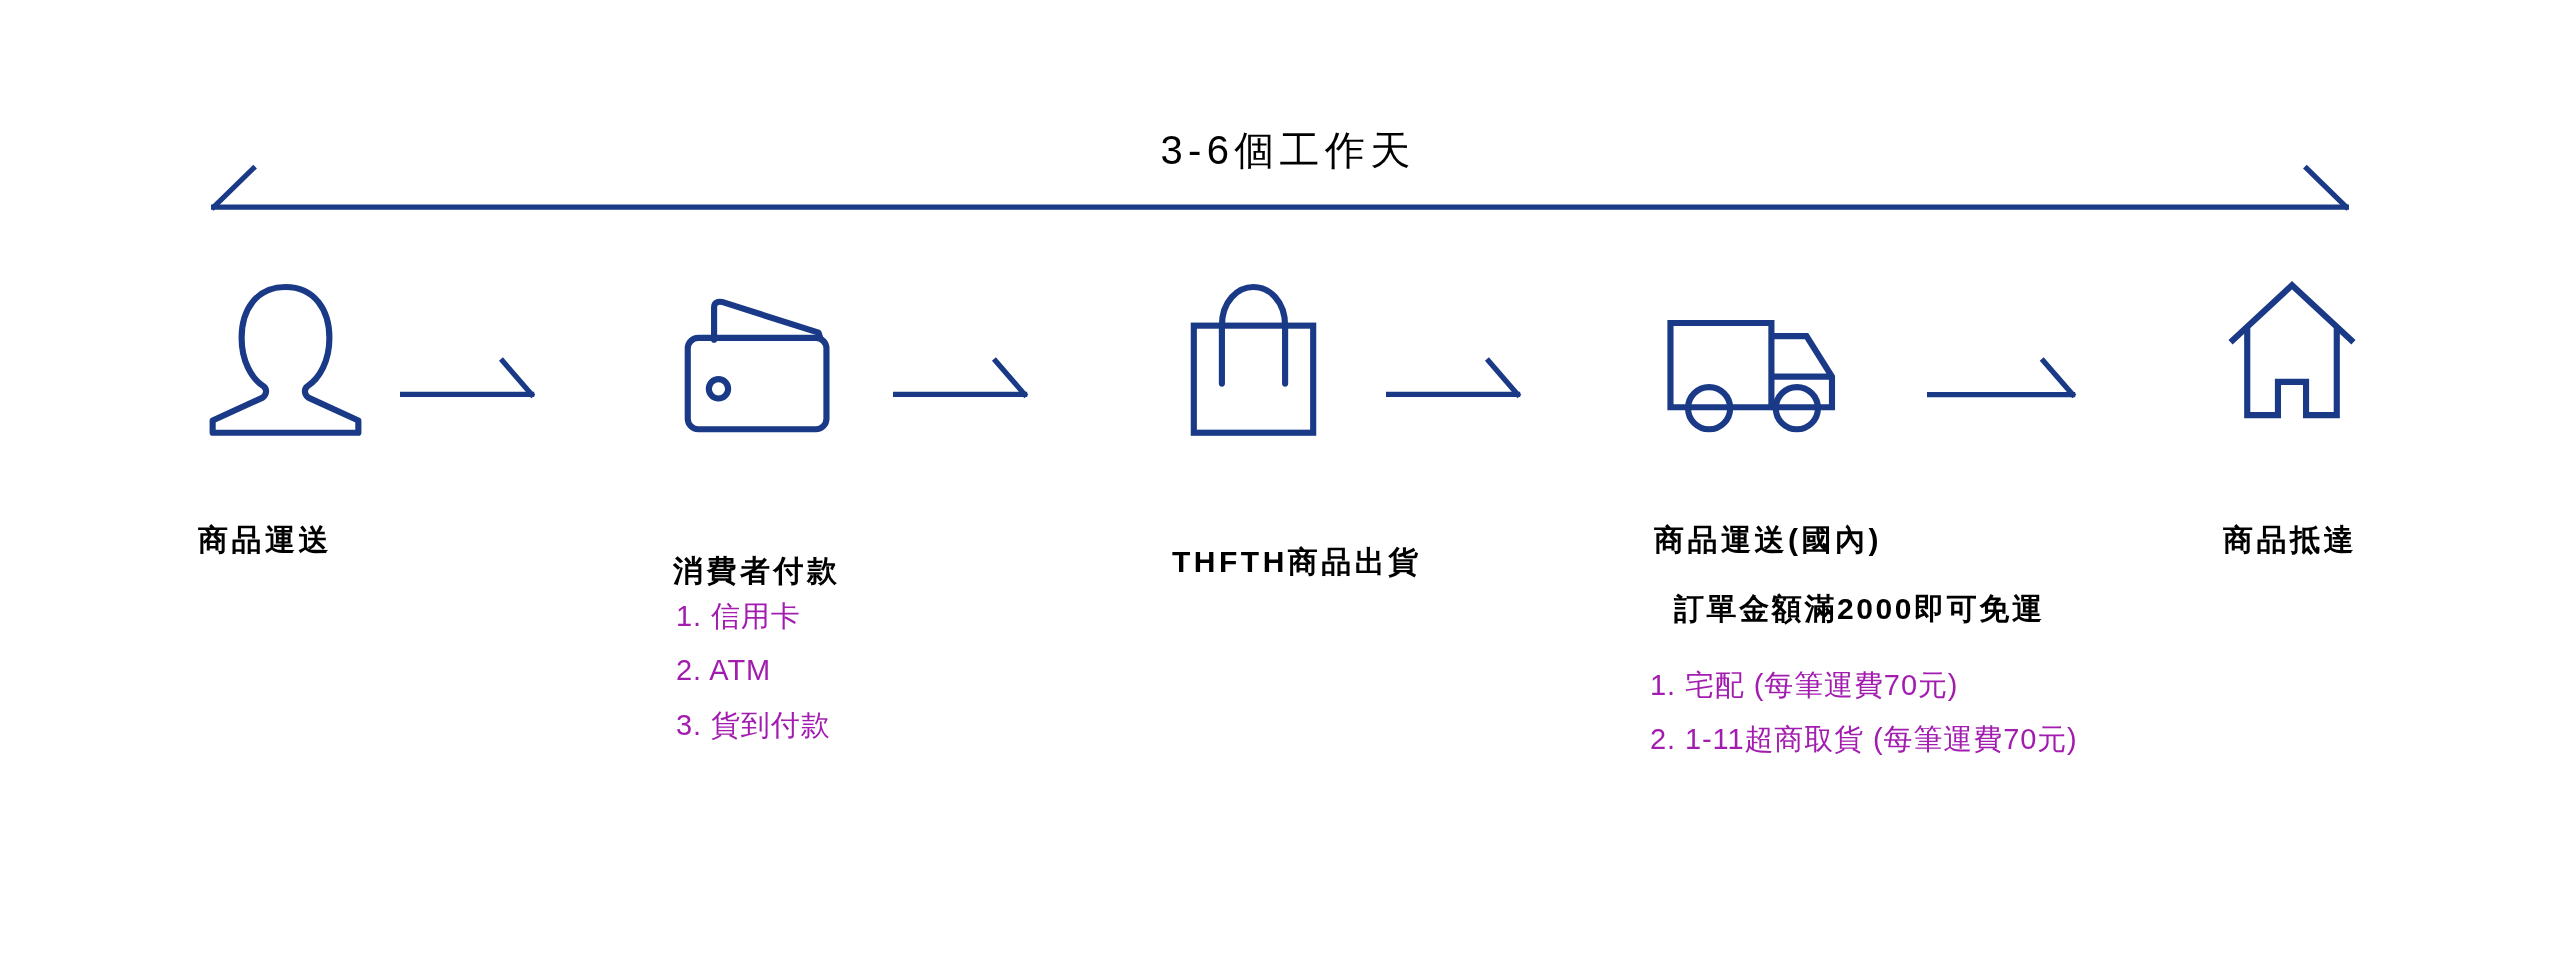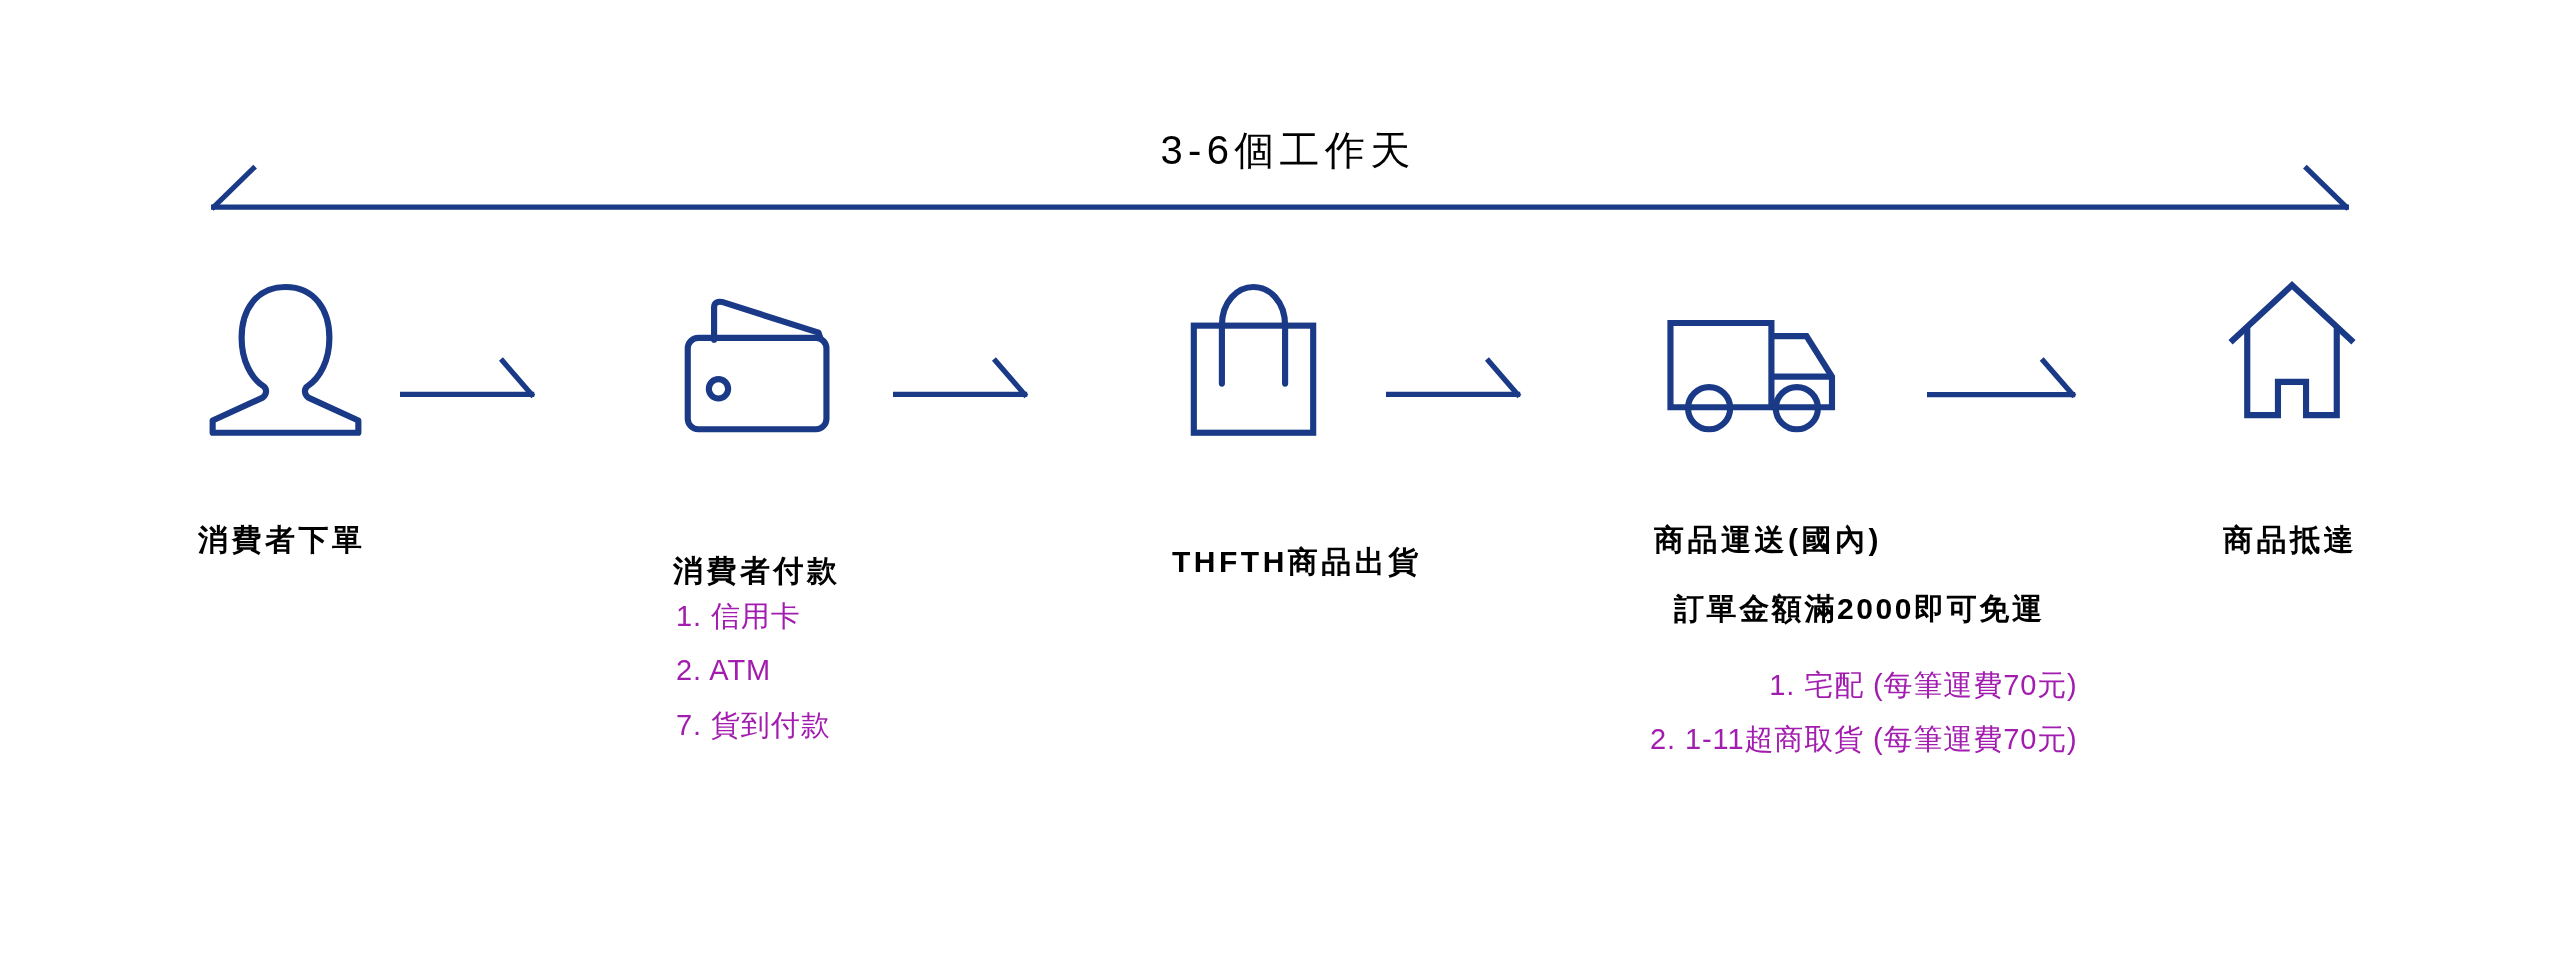--- a/index.html
+++ b/index.html
@@ -87,21 +87,21 @@
 
   
   #heading-step-1 { left: 198px;  top: 525px; }
   #heading-step-2 { left: 673px;  top: 556px; }
   #heading-step-3 { left: 1172px; top: 525px; margin-top: 22px; }
   #heading-step-4 { left: 1654px; top: 525px; }
   #heading-step-4-line2 { left: 1654px; top: 589px; }
   #heading-step-5 { left: 2191px; top: 525px; margin-left: 32px; }
 
   #list-step-2 { left: 676px;  top: 600px; }
-  #list-step-4 { left: 1650px; top: 669px; text-align: right; }
+  #list-step-4 { left: 1650px; top: 669px; }
 </style>
 </head>
 <body>
 
 <div id="canvas">
 
   <div id="duration-title">3-6個工作天</div>
 
   <svg id="span-bracket" viewBox="0 0 2430 60">
     <g fill="none" stroke="#1a3a87" stroke-width="6" stroke-linecap="square">
@@ -208,27 +208,27 @@
     <svg width="132" height="158" viewBox="0 0 150 180">
       <g fill="none" stroke="#1a3a87" stroke-width="7" stroke-linejoin="miter" stroke-linecap="butt">
 
         <path d="M5 71 L75 6 L145 71"></path>
 
         <path d="M24 53 L24 154 L59 154 L59 116 L91 116 L91 154 L126 154 L126 53"></path>
       </g>
     </svg>
   </div>
 
-  <div class="step-heading" id="heading-step-1">消費者下單</div>
+  <div class="step-heading" id="heading-step-1">商品運送</div>
 
   <div class="step-heading" id="heading-step-2">消費者付款</div>
   <ul class="detail-list" id="list-step-2">
     <li>1. 信用卡</li>
     <li>2. ATM</li>
-    <li>7. 貨到付款</li>
+    <li>3. 貨到付款</li>
   </ul>
 
   <div class="step-heading" id="heading-step-3">THFTH商品出貨</div>
 
   <div class="step-heading" id="heading-step-4">商品運送(國內)</div>
   <div class="heading-line2" id="heading-step-4-line2">訂單金額滿2000即可免運</div>
   <ul class="detail-list" id="list-step-4">
     <li>1. 宅配 (每筆運費70元)</li>
     <li>2. 1-11超商取貨 (每筆運費70元)</li>
   </ul>

